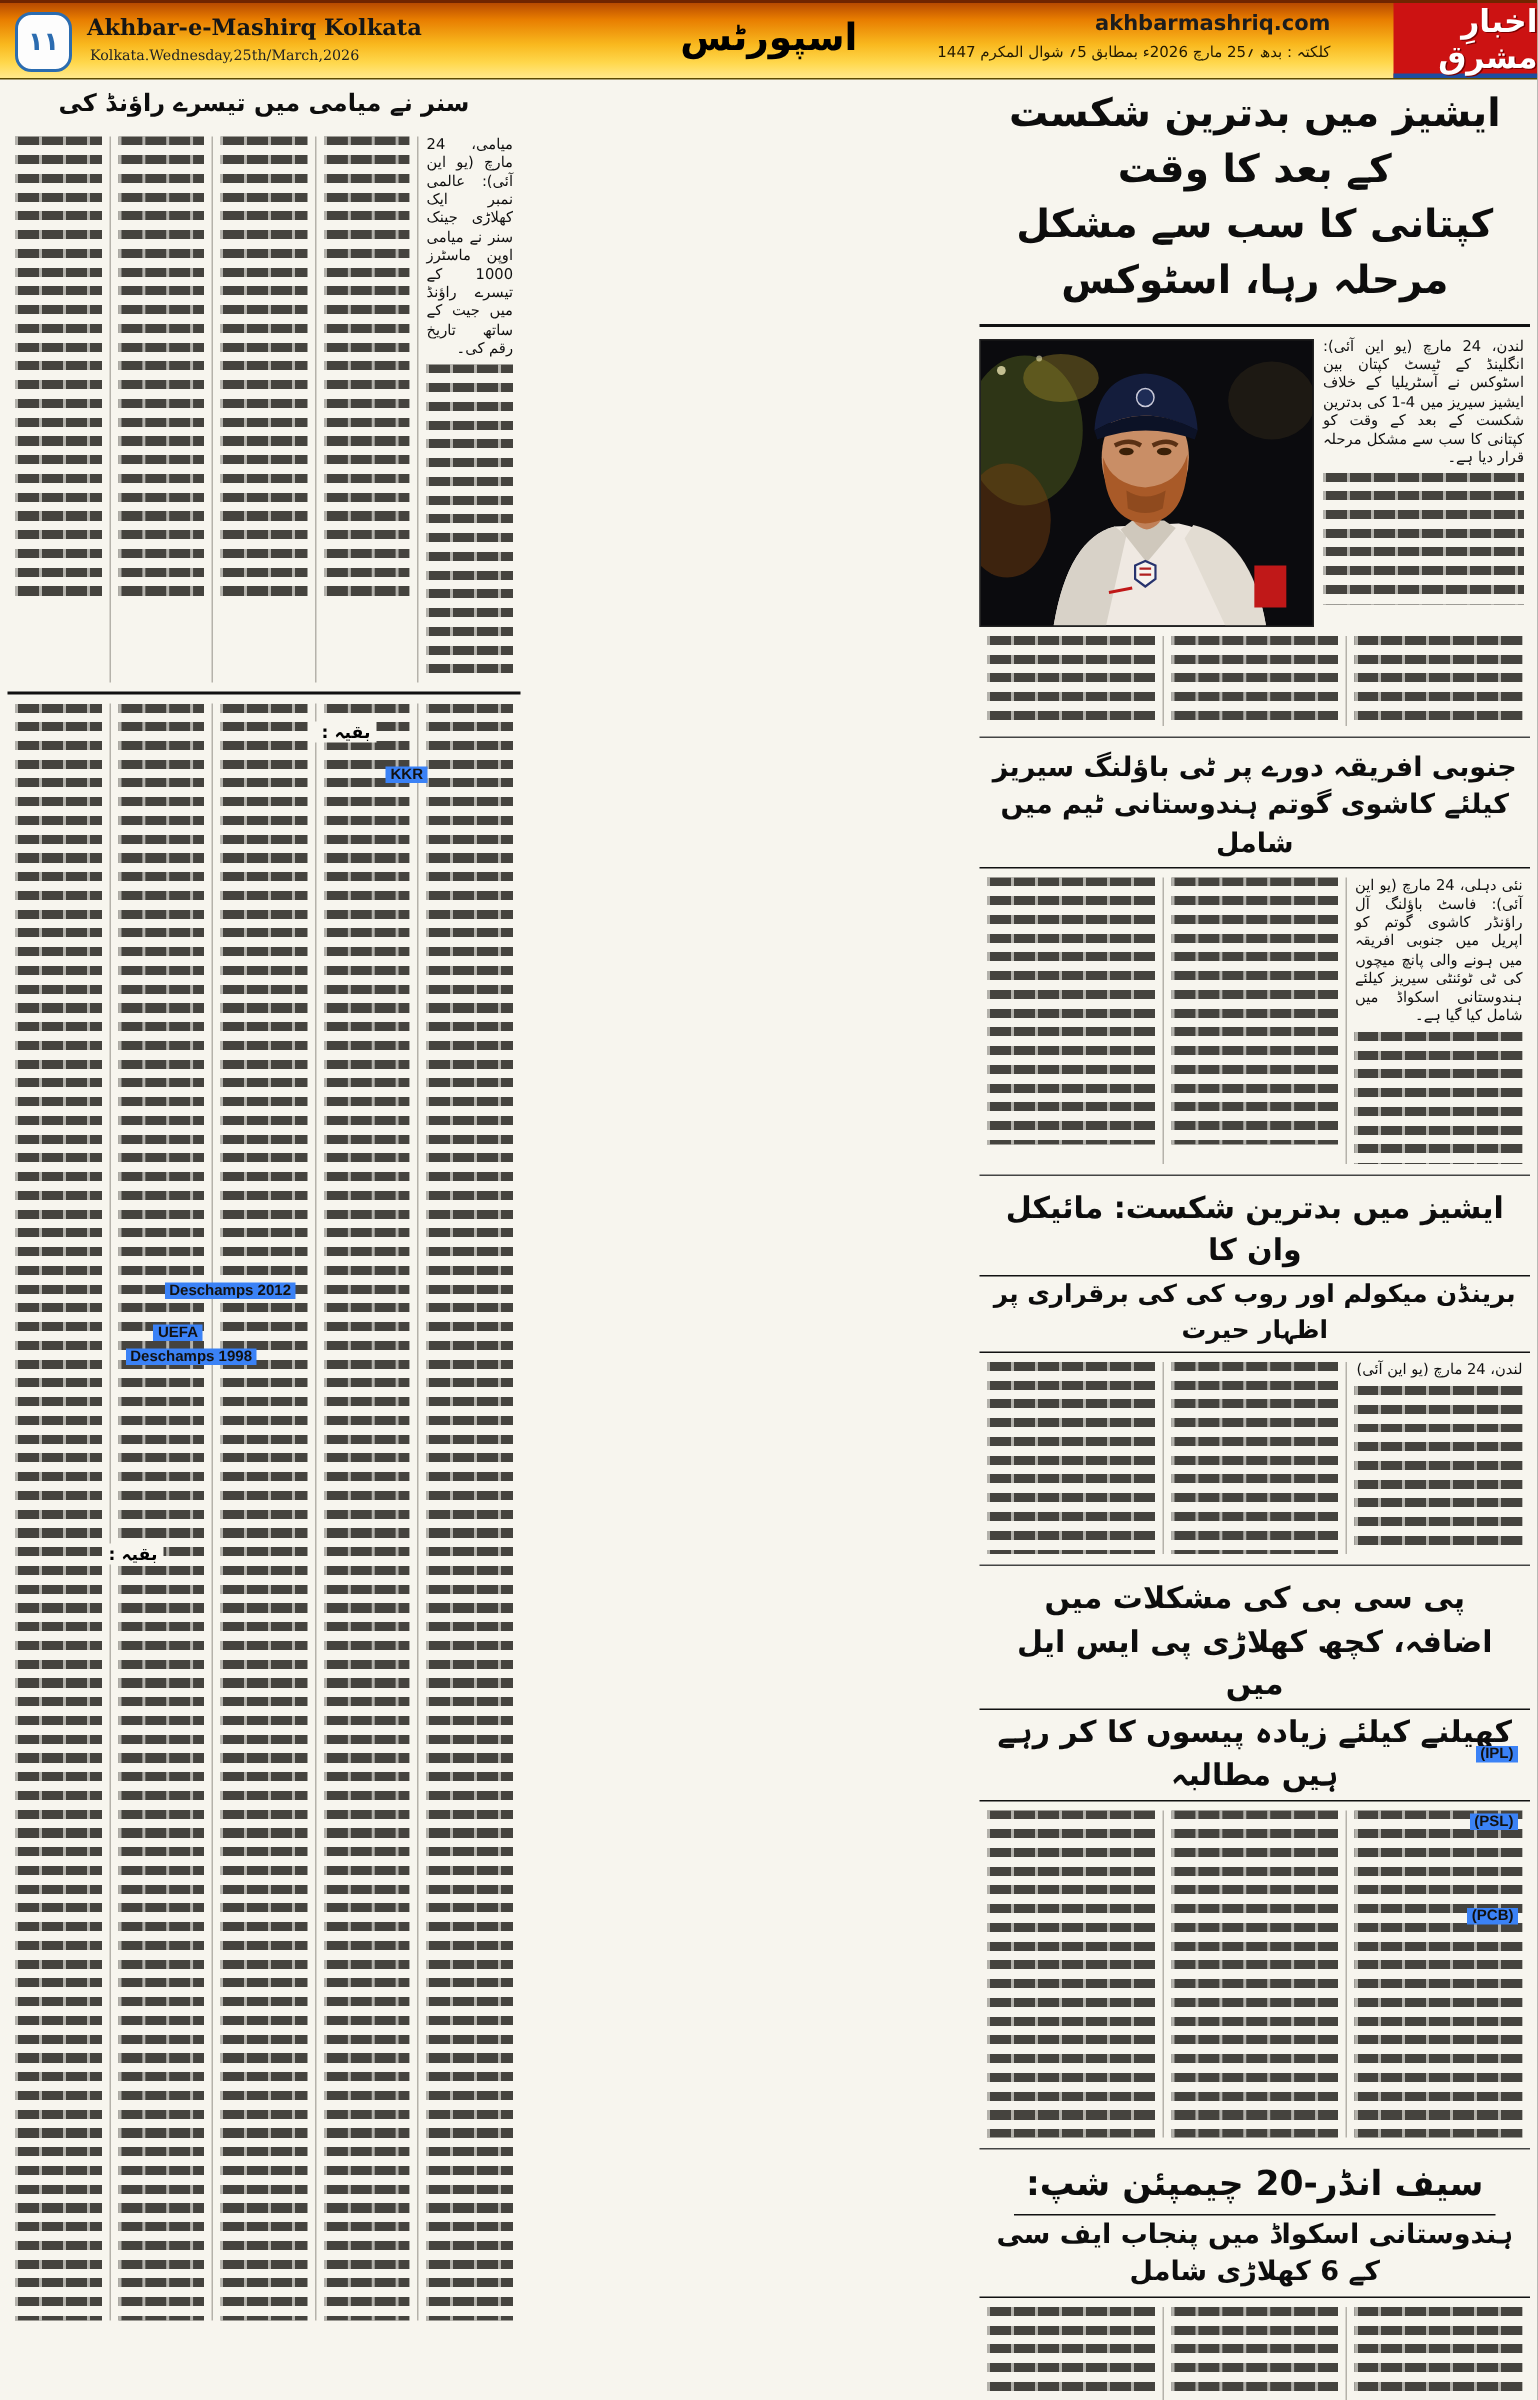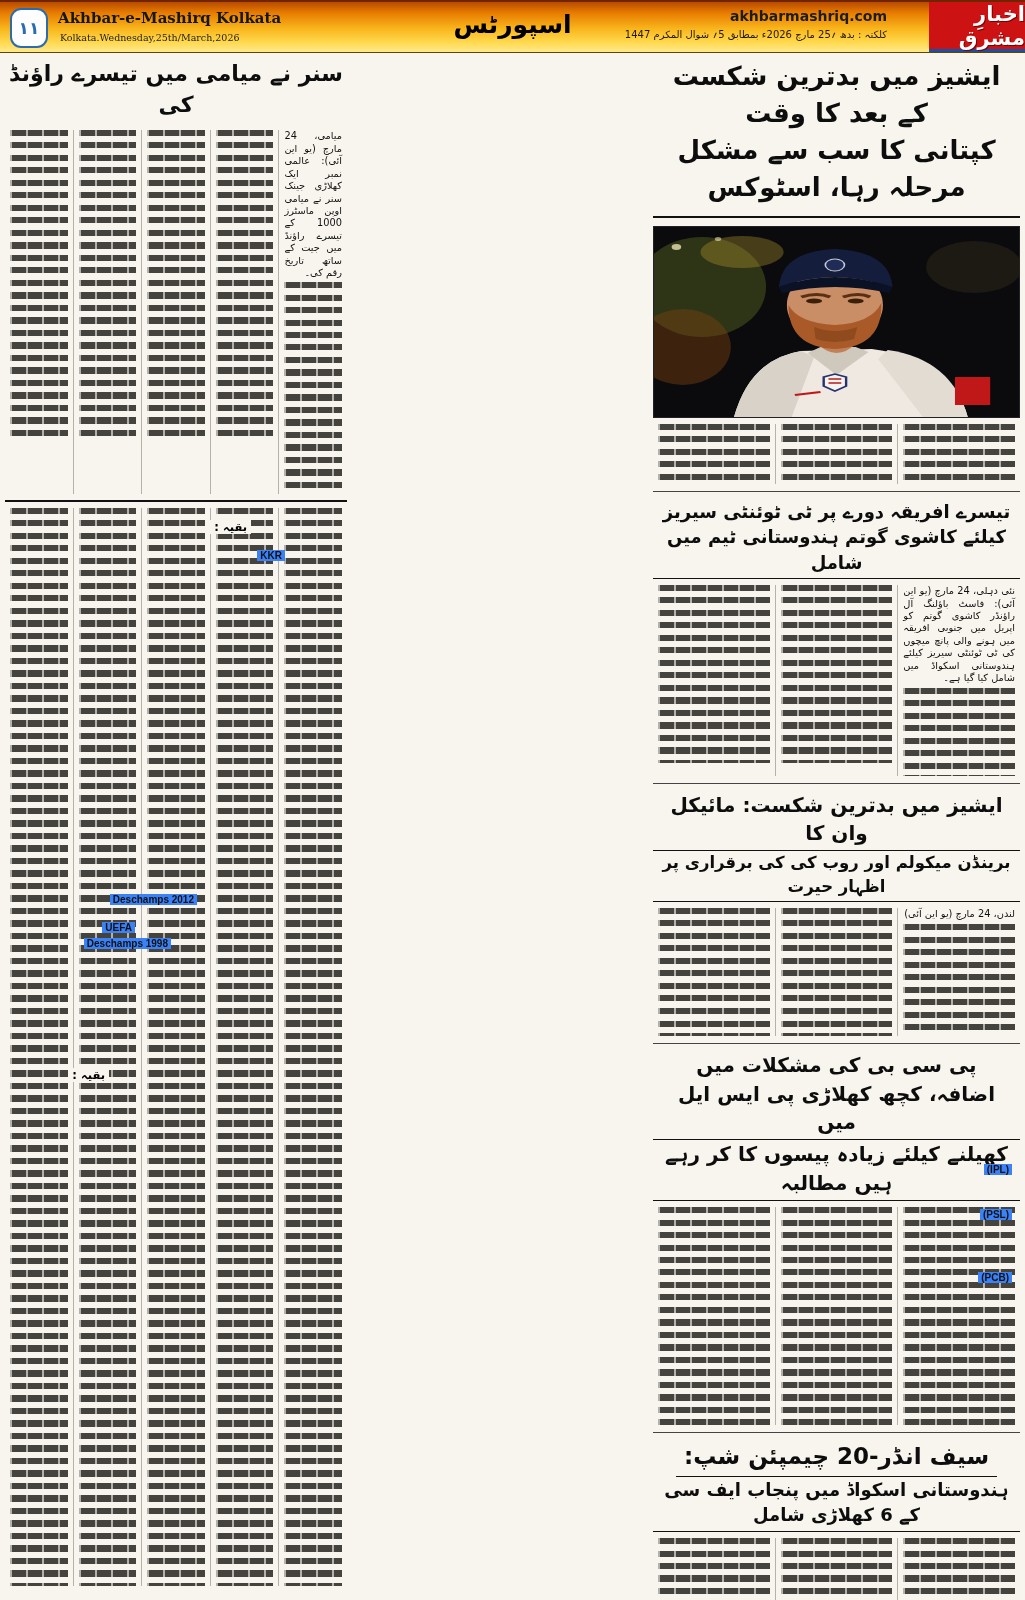--- a/index.html
+++ b/index.html
@@ -23,21 +23,21 @@
   .logo{position:absolute;right:0;top:0;width:96px;height:47px;background:#cc1212;
         border-bottom:3px solid #1d4ea0;display:flex;align-items:center;justify-content:center;}
   .logo span{color:#fff;font-weight:bold;font-size:21px;direction:rtl;text-shadow:1px 1px 0 #700;}
   
   .sec{position:absolute;top:50px;height:1550px;box-sizing:border-box;padding:8px 5px 0 5px;}
   .sec-right{left:648px;width:377px;}
   .sec-left{left:0;width:352px;}
   
   .hl{text-align:center;font-weight:bold;color:#0d0d0d;line-height:1.42;}
   .hl-main{font-size:26px;border-bottom:2.5px solid #111;padding-bottom:10px;}
-  .hl-left{font-size:22px;padding-bottom:4px;}
+  .hl-left{font-size:16px;padding-bottom:4px;}
   .hl-line{display:block;}
   .ul{display:inline-block;border-bottom:1.5px solid #111;padding:0 8px 3px;}
   .story{border-top:1px solid #444;margin-top:7px;padding-top:7px;}
   .fs24{font-size:23px;} .fs21{font-size:20px;} .fs19{font-size:18px;} .fs17{font-size:16.5px;}
   
   .body{display:flex;margin-top:6px;}
   .bcol{flex:1;padding:0 5px;min-width:0;}
   .bcol + .bcol{border-left:none;border-right:1px solid #b5b2aa;}
   .sim{width:100%;
     background:
@@ -75,20 +75,24 @@
   </div>
 
   <div class="sec sec-right">
 
     <div class="hl hl-main">
       <span class="hl-line">ایشیز میں بدترین شکست کے بعد کا وقت</span>
       <span class="hl-line">کپتانی کا سب سے مشکل مرحلہ رہا، اسٹوکس</span>
     </div>
 
     <div class="photo-row">
+      <div class="side-col">
+        <p class="dateline">لندن، 24 مارچ (یو این آئی): انگلینڈ کے ٹیسٹ کپتان بین اسٹوکس نے آسٹریلیا کے خلاف ایشیز سیریز میں 4-1 کی بدترین شکست کے بعد کے وقت کو کپتانی کا سب سے مشکل مرحلہ قرار دیا ہے۔</p>
+        <div class="sim" style="height:88px"></div>
+      </div>
       <div class="photo">
         <svg width="100%" height="100%" viewBox="0 0 228 190" preserveAspectRatio="none">
           <rect width="228" height="190" fill="#0b0b0e"></rect>
           <ellipse cx="30" cy="60" rx="40" ry="50" fill="#4c5a1e" opacity="0.55"></ellipse>
           <ellipse cx="18" cy="120" rx="30" ry="38" fill="#7a4010" opacity="0.45"></ellipse>
           <ellipse cx="55" cy="25" rx="26" ry="16" fill="#b79a2e" opacity="0.35"></ellipse>
           <circle cx="14" cy="20" r="3" fill="#e8e2b0" opacity="0.8"></circle>
           <circle cx="40" cy="12" r="2" fill="#e8e2b0" opacity="0.6"></circle>
           <ellipse cx="200" cy="40" rx="30" ry="26" fill="#2a2318" opacity="0.6"></ellipse>
 
@@ -128,21 +132,21 @@
       <div class="bcol">
           <div class="sim" style="height:60px"></div>
         </div>
       <div class="bcol">
           <div class="sim" style="height:60px"></div>
         </div>
     </div>
 
     <div class="story">
       <div class="hl fs19">
-        <span class="ul">تیسرے افریقہ دورے پر ٹی ٹوئنٹی سیریز کیلئے کاشوی گوتم ہندوستانی ٹیم میں شامل</span>
+        <span class="ul">جنوبی افریقہ دورے پر ٹی باؤلنگ سیریز کیلئے کاشوی گوتم ہندوستانی ٹیم میں شامل</span>
       </div>
       <div class="body">
         <div class="bcol">
           <p class="dateline">نئی دہلی، 24 مارچ (یو این آئی): فاسٹ باؤلنگ آل راؤنڈر کاشوی گوتم کو اپریل میں جنوبی افریقہ میں ہونے والی پانچ میچوں کی ٹی ٹوئنٹی سیریز کیلئے ہندوستانی اسکواڈ میں شامل کیا گیا ہے۔</p>
           <div class="sim" style="height:88px"></div>
         </div>
         <div class="bcol">
             <div class="sim" style="height:178px"></div>
           </div>
         <div class="bcol">

